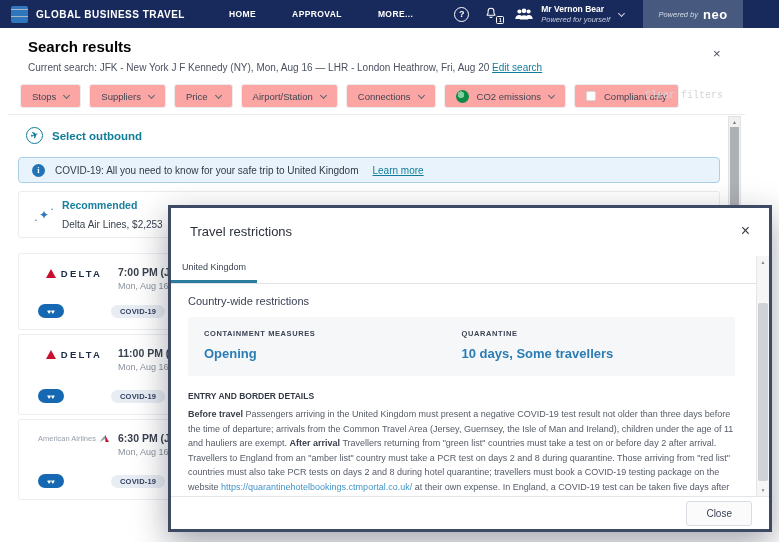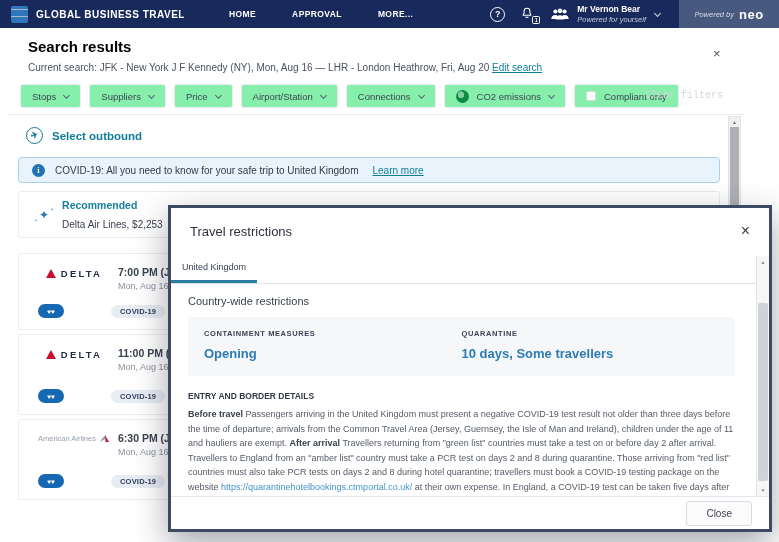--- a/index.html
+++ b/index.html
@@ -22,33 +22,33 @@
   .bell-wrap { position:relative; width:15px; height:16px; }
   .bell-badge { position:absolute; right:-5px; bottom:-2px; width:8px; height:8px;
     border:1px solid #fff; border-radius:1.5px; font-size:5.5px; line-height:6.5px;
     text-align:center; background:#18295b; font-weight:bold; }
   .user-block { display:flex; align-items:center; gap:7px; }
   .user-text { display:flex; flex-direction:column; line-height:1.2; }
   .user-name { font-size:8.5px; font-weight:bold; }
   .user-sub { font-size:7.5px; font-style:italic; color:#c6cede; }
   .chev-w { width:5px; height:5px; border-right:1.3px solid #cdd4e2; border-bottom:1.3px solid #cdd4e2;
     transform:rotate(45deg); margin:-2px 4px 0 2px; }
-  .powered { width:100px; height:28px; background:#47597f; 
+  .powered { width:100px; height:28px; background:#47597f; margin-right:36px;
     display:flex; align-items:center; justify-content:center; gap:5px; }
   .powered-prefix { font-size:7.5px; font-style:italic; color:#d4dae6; }
   .powered-brand { font-size:13px; font-weight:bold; letter-spacing:.5px; }
   
   .page-title { position:absolute; top:38px; left:28px; font-size:15px; font-weight:600; color:#000000; }
   .current-search { position:absolute; top:62px; left:28px; font-size:10px; color:#4a5160; }
   .edit-link { color:#0f7d9a; text-decoration:underline; cursor:pointer; }
   .page-close { position:absolute; top:46px; left:713px; font-size:13px; color:#4a4f58; cursor:pointer; }
   
   .filterbar { position:absolute; top:84px; left:20px; display:flex; gap:8px; align-items:center; }
   .pill { height:24px; display:flex; align-items:center; gap:8px; padding:0 11px;
-    background:#86efac; border:1px solid #ececec; border-radius:3px; font-size:9.5px; color:#3f4650; cursor:pointer; }
+    background:#fca5a5; border:1px solid #ececec; border-radius:3px; font-size:9.5px; color:#3f4650; cursor:pointer; }
   .chev { width:5px; height:5px; border-right:1.4px solid #5a6270; border-bottom:1.4px solid #5a6270;
     transform:rotate(45deg); margin-top:-2px; }
   .co2-dot { width:13px; height:13px; border-radius:50%;
     background:radial-gradient(circle at 38% 36%, #7fcf9f 0 27%, #0d8a45 30%); }
   .checkbox { width:10px; height:10px; border:1px solid #d9d9d9; border-radius:2px; background:#fdfdfd; }
   .clear-filters { position:absolute; top:90px; left:645px; font-size:10px; color:#d3d6da;font-family:Liberation Mono, monospace; }
   .divider1 { position:absolute; top:114px; left:8px; width:737px; height:1px; background:#e9ebee; }
   
   .select-outbound { position:absolute; top:127px; left:26px; display:flex; align-items:center; gap:9px;
     color:#0f7d9a; font-size:11.5px; font-weight:600; }

